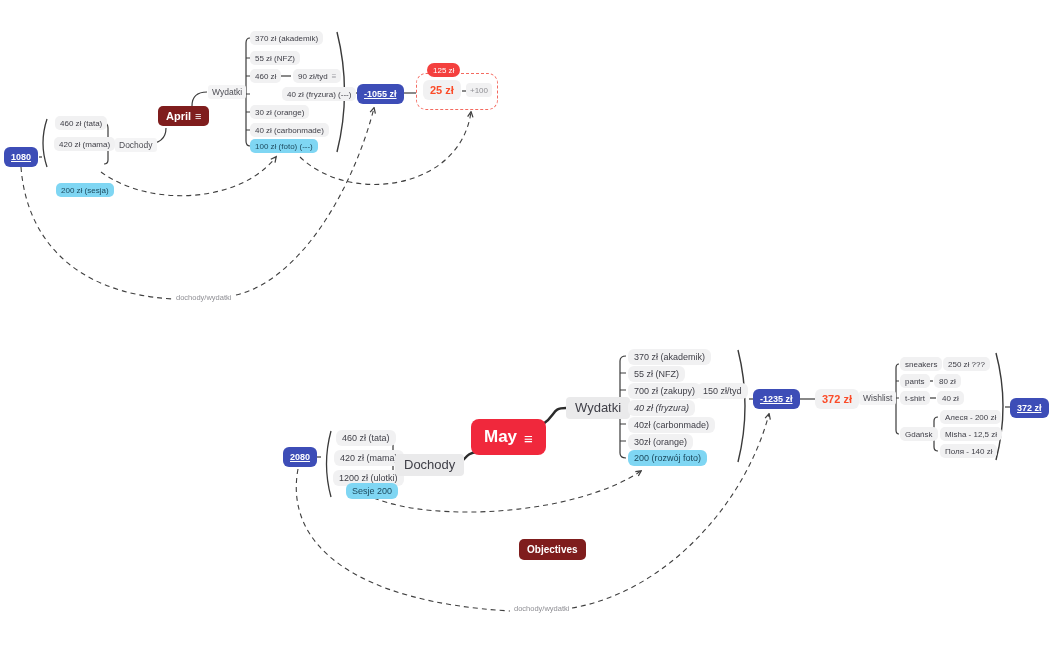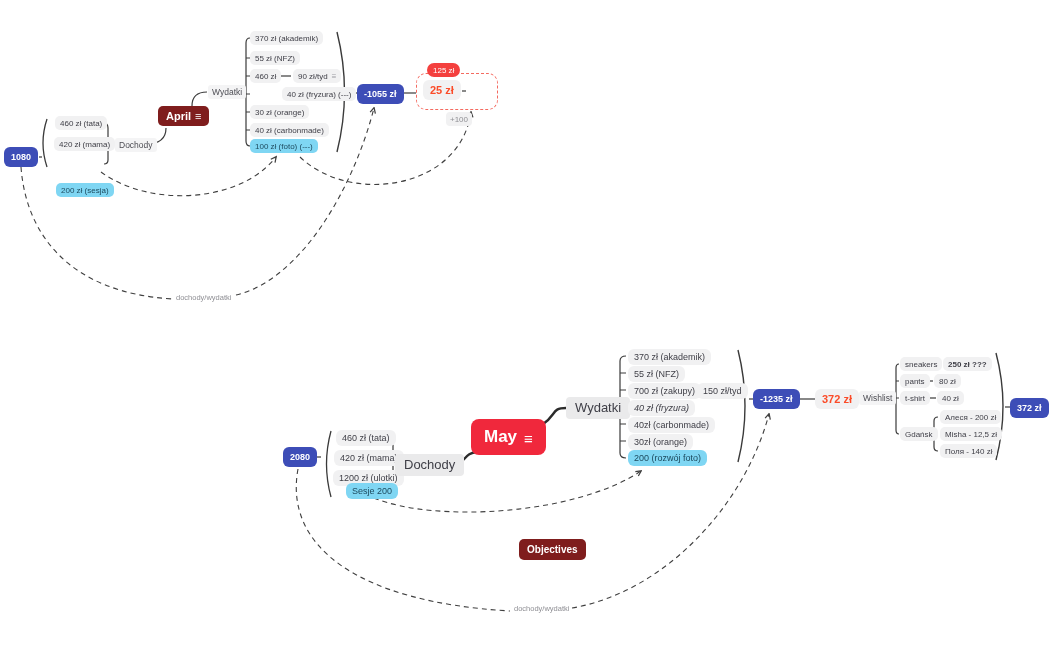--- a/index.html
+++ b/index.html
@@ -3,21 +3,21 @@
 <meta charset="utf-8">
 <style>
   html,body{margin:0;padding:0;background:#ffffff;}
   #canvas{position:relative;width:1050px;height:650px;background:#ffffff;overflow:hidden;
           font-family:"Liberation Sans",sans-serif;}
   #wires{position:absolute;left:0;top:0;width:1050px;height:650px;pointer-events:none;}
   .node{position:absolute;white-space:nowrap;box-sizing:border-box;}
   .chip-s{font-size:8px;line-height:9px;padding:2.5px 5px;background:#f1f1f2;color:#3e3e46;border-radius:5px;}
   .chip-m{font-size:9px;line-height:10px;padding:3px 6px;background:#f1f1f2;color:#3e3e46;border-radius:6px;}
   .blue{background:#7fd6f3;color:#1d4a5e;}
-  .navy{background:#3d4db7;color:#ffffff;font-weight:bold;}
+  .navy{background:#3d4db7;color:#ffffff;font-weight:bold;text-decoration:underline;}
   .navy-s{font-size:9px;line-height:10px;padding:5px 7px;border-radius:6px;}
   .gray-node{background:#7f1d1d;color:#ffffff;font-weight:bold;border-radius:5px;}
   .branch-label-s{font-size:8.5px;line-height:9px;color:#4e4e55;background:#f4f4f5;padding:2.5px 4px;border-radius:3px;}
   .branch-label-m{font-size:13px;line-height:14px;color:#3e3e46;background:#eaeaeb;padding:4px 9px;border-radius:4px;}
   .rel-label{font-size:7.5px;color:#8f8f94;}
   .red-node{background:#f0283c;color:#ffffff;font-weight:bold;border-radius:8px;}
   .badge{background:#f4403e;color:#ffffff;font-size:8px;line-height:9px;font-weight:normal;padding:2.5px 6px;border-radius:7px;z-index:3;}
   .accent{color:#fb4b28;font-weight:bold;}
   .muted-chip{font-size:8px;line-height:9px;padding:2.5px 4px;background:#f1f1f2;color:#8f8f94;border-radius:4px;}
   .dashed-box{border:1.5px dashed #f46a60;border-radius:10px;z-index:1;}
@@ -109,21 +109,21 @@
   <div class="node chip-s" style="left:250px;top:87px;margin-left:32px;">40 zł (fryzura) (---)</div>
   <div class="node chip-s" style="left:250px;top:105px;">30 zł (orange)</div>
   <div class="node chip-s" style="left:250px;top:123px;">40 zł (carbonmade)</div>
   <div class="node chip-s blue" style="left:250px;top:139px;">100 zł (foto) (---)</div>
 
   <div class="node navy navy-s" style="left:357px;top:84px;">-1055 zł</div>
 
   <div class="node badge" style="left:427px;top:63px;">125 zł</div>
   <div class="node dashed-box" style="left:416px;top:73px;width:82px;height:37px;"></div>
   <div class="node chip-m accent" style="left:423px;top:80px;font-size:11px;line-height:12px;padding:4px 7px;z-index:2;">25 zł</div>
-  <div class="node muted-chip" style="left:446px;top:83px;z-index:2;margin-top:29px;">+100</div>
+  <div class="node muted-chip" style="left:466px;top:83px;z-index:2;">+100</div>
 
   <div class="node rel-label" style="left:176px;top:293px;">dochody/wydatki</div>
 
   <div class="node navy navy-s" style="left:283px;top:447px;">2080</div>
 
   <div class="node chip-m" style="left:336px;top:430px;">460 zł (tata)</div>
   <div class="node chip-m" style="left:334px;top:450px;">420 zł (mama)</div>
   <div class="node chip-m" style="left:333px;top:470px;">1200 zł (ulotki)</div>
   <div class="node chip-m blue" style="left:346px;top:483px;z-index:2;">Sesje 200</div>
 
@@ -145,21 +145,21 @@
   <div class="node chip-m" style="left:628px;top:434px;">30zł (orange)</div>
   <div class="node chip-m blue" style="left:628px;top:450px;">200 (rozwój foto)</div>
 
   <div class="node navy navy-s" style="left:753px;top:389px;">-1235 zł</div>
 
   <div class="node chip-m accent" style="left:815px;top:389px;font-size:11px;line-height:12px;padding:4px 7px;">372 zł</div>
 
   <div class="node branch-label-s" style="left:859px;top:391px;">Wishlist</div>
 
   <div class="node chip-s" style="left:900px;top:357px;">sneakers</div>
-  <div class="node chip-s" style="left:943px;top:357px;font-weight:bold;">250 zł ???</div>
+  <div class="node chip-s" style="left:943px;top:357px;">250 zł ???</div>
   <div class="node chip-s" style="left:900px;top:374px;">pants</div>
   <div class="node chip-s" style="left:934px;top:374px;">80 zł</div>
   <div class="node chip-s" style="left:900px;top:391px;">t-shirt</div>
   <div class="node chip-s" style="left:937px;top:391px;">40 zł</div>
   <div class="node chip-s" style="left:900px;top:427px;">Gdańsk</div>
   <div class="node chip-s" style="left:940px;top:410px;">Алеся - 200 zł</div>
   <div class="node chip-s" style="left:940px;top:427px;">Misha - 12,5 zł</div>
   <div class="node chip-s" style="left:940px;top:444px;">Поля - 140 zł</div>
 
   <div class="node navy navy-s" style="left:1010px;top:398px;">372 zł</div>

